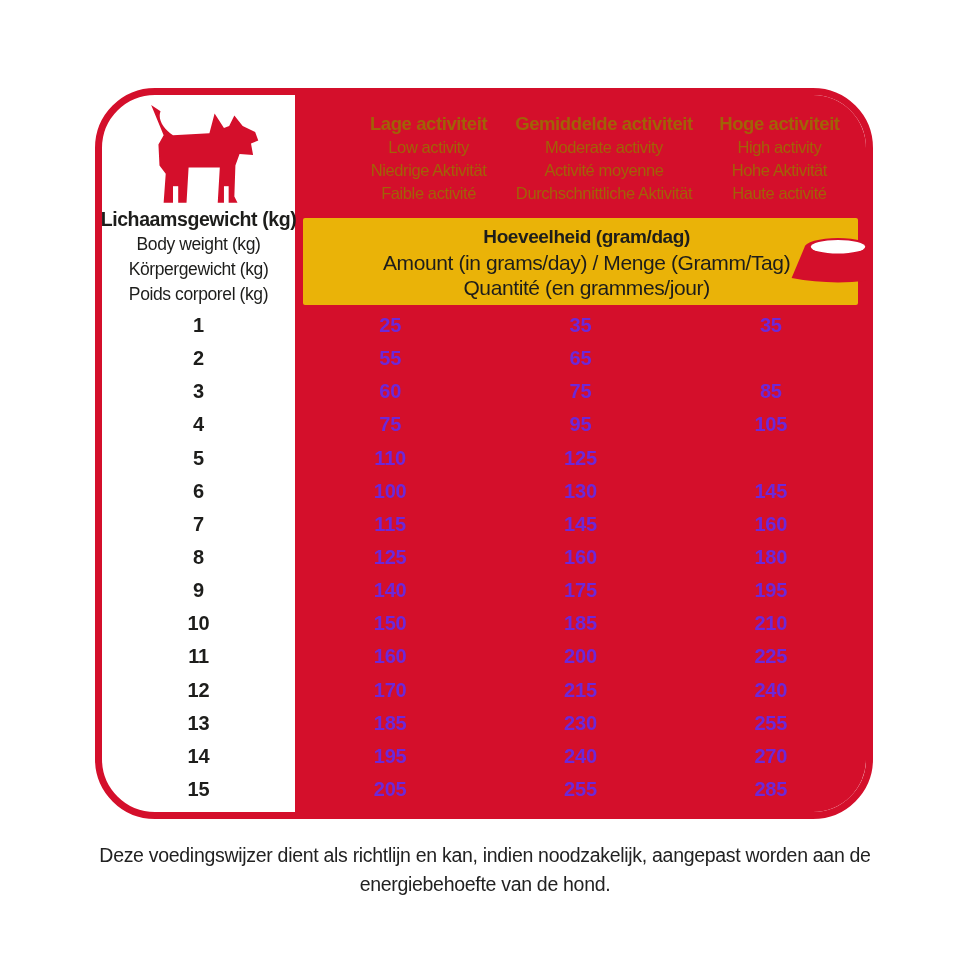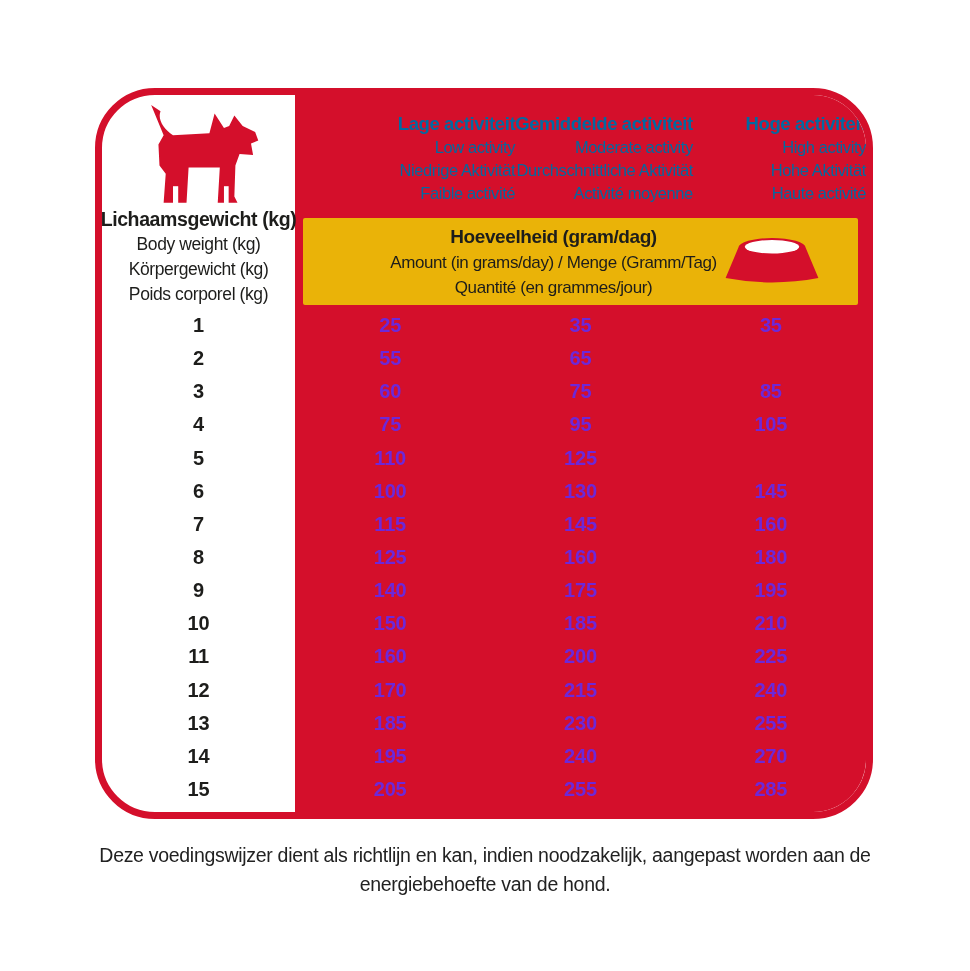--- a/index.html
+++ b/index.html
@@ -32,37 +32,37 @@
     display:flex;flex-direction:column;justify-content:center;align-items:center;
     text-align:right;letter-spacing:-0.4px;
   }
   .weight-head .t{font-weight:700;font-size:19.5px;line-height:25px;white-space:nowrap;}
   .weight-head .s{font-size:17.5px;line-height:25px;white-space:nowrap;}
 
   
   .act-headers{
     position:absolute;left:193px;right:0;top:16px;
     display:grid;grid-template-columns:1fr 1fr 1fr;
-    color:#0369a1;text-align:right;letter-spacing:-0.4px;margin-left:47px;
+    color:#a16207;text-align:center;letter-spacing:-0.4px;margin-left:47px;
   }
   .act-col .t{font-weight:700;font-size:18.5px;line-height:25px;white-space:nowrap;}
   .act-col .s{font-size:16.5px;line-height:23px;white-space:nowrap;}
 
   
   .band{
     position:absolute;left:201px;right:8px;top:123px;height:87px;
     background:#eab308;border-radius:2px;
     display:flex;align-items:center;
   }
   .band .spacer{width:80px;flex:none;}
   .band-text{
     flex:1;text-align:center;letter-spacing:-0.4px;
   }
   .band-text .t{font-weight:700;font-size:19px;line-height:26px;white-space:nowrap;}
-  .band-text .s{font-size:17px;line-height:25px;white-space:nowrap;}
+  .band-text .s{font-size:21px;line-height:25px;white-space:nowrap;}
   .bowl-wrap{flex:none;width:96px;margin-right:38px;display:flex;align-items:center;justify-content:center;}
   .bowl-wrap svg{width:96px;height:58px;}
 
   
   .rows{
     position:absolute;left:0;right:0;top:214px;bottom:6px;
     display:flex;flex-direction:column;
   }
   .row{flex:1;display:grid;grid-template-columns:193px 1fr 1fr 1fr;align-items:center;}
   .cell{text-align:center;font-weight:700;font-size:20px;letter-spacing:-0.2px;}
@@ -105,22 +105,22 @@
   <div class="act-headers">
     <div class="act-col">
       <div class="t">Lage activiteit</div>
       <div class="s">Low activity</div>
       <div class="s">Niedrige Aktivität</div>
       <div class="s">Faible activité</div>
     </div>
     <div class="act-col">
       <div class="t">Gemiddelde activiteit</div>
       <div class="s">Moderate activity</div>
+      <div class="s">Activité moyenne</div>
       <div class="s">Durchschnittliche Aktivität</div>
-      <div class="s">Activité moyenne</div>
     </div>
     <div class="act-col">
       <div class="t">Hoge activiteit</div>
       <div class="s">High activity</div>
       <div class="s">Hohe Aktivität</div>
       <div class="s">Haute activité</div>
     </div>
   </div>
 
   <div class="band">

